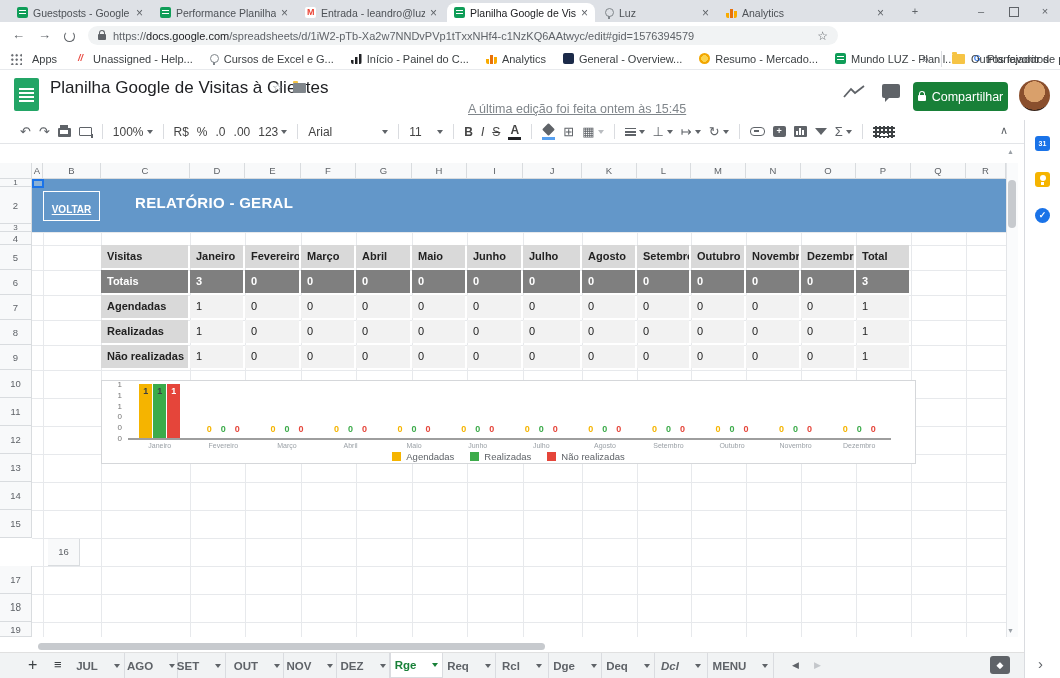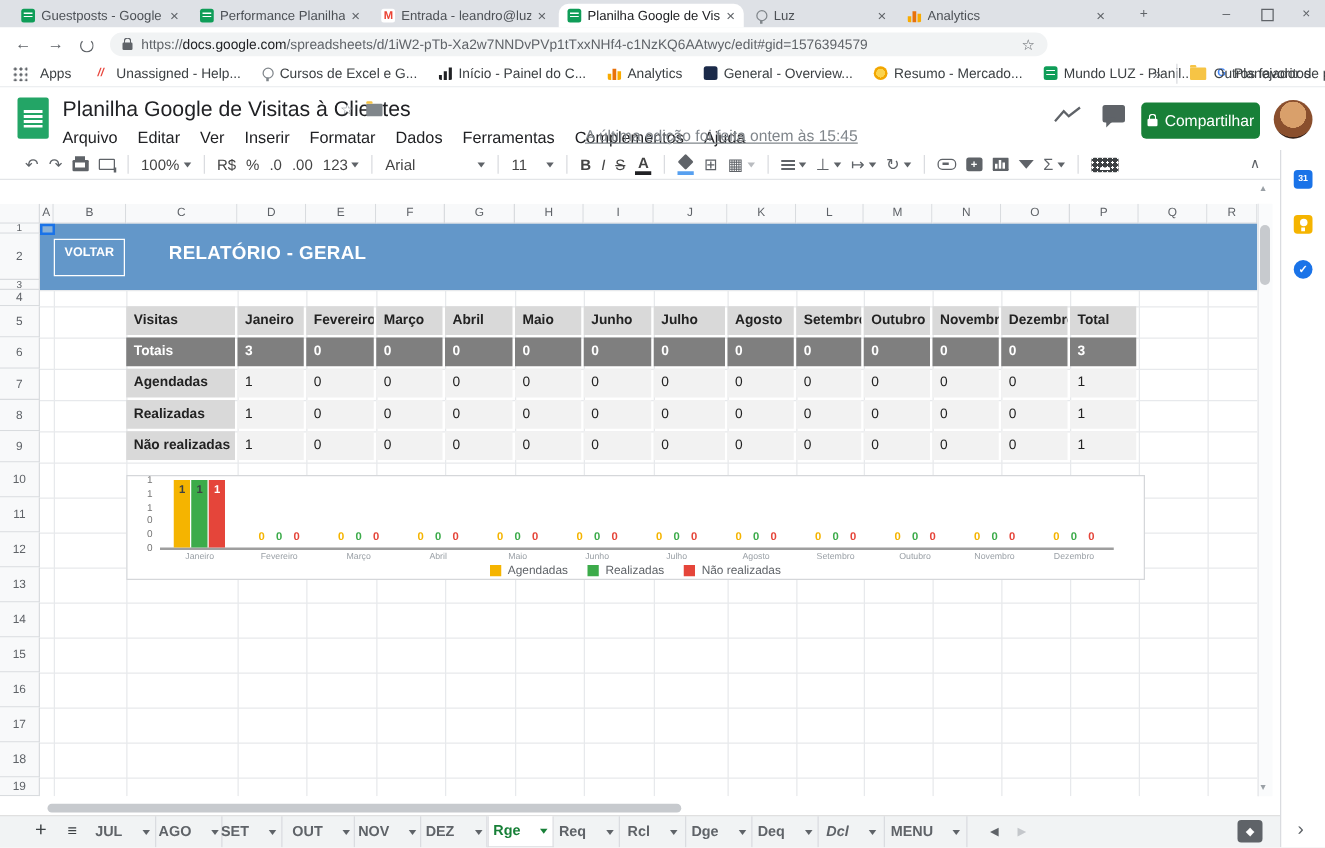--- a/index.html
+++ b/index.html
@@ -126,21 +126,21 @@
   .chead{position:absolute;top:0;height:16px;background:#f8f9fa;border-right:1px solid #d9dcdf;border-bottom:1px solid #d9dcdf;
          box-sizing:border-box;font-size:9.5px;color:#5f6368;text-align:center;line-height:16px}
   .corner{position:absolute;left:0;top:0;width:32px;height:16px;background:#f8f9fa;border-right:1px solid #d9dcdf;border-bottom:1px solid #d9dcdf;box-sizing:border-box}
   .rhead{position:absolute;left:0;width:32px;background:#f8f9fa;border-right:1px solid #d9dcdf;border-bottom:1px solid #d9dcdf;
          box-sizing:border-box;font-size:9.5px;color:#5f6368;display:flex;align-items:center;justify-content:center;overflow:hidden}
   .gl-v{position:absolute;width:1px;background:#e7e9ec}
   .gl-h{position:absolute;height:1px;background:#e7e9ec}
   .banner{position:absolute;left:32px;top:16px;width:974px;height:53px}
   .a1sel{position:absolute;left:32px;top:16px;width:12px;height:9px;border:2px solid #1a73e8;box-sizing:border-box;background:rgba(255,255,255,.25)}
   .voltar{position:absolute;left:43px;top:28px;width:57px;height:30px;border:1px solid #fff;box-sizing:border-box;
-          color:#fff;font-size:10px;font-weight:bold;display:flex;align-items:flex-end;justify-content:center;padding-bottom:12px}
+          color:#fff;font-size:10px;font-weight:bold;text-decoration:underline;display:flex;align-items:flex-end;justify-content:center;padding-bottom:5px}
   .bantitle{position:absolute;left:135px;top:31px;color:#fff;font-size:15px;font-weight:bold;letter-spacing:.3px}
   .tcell{position:absolute;height:23px;box-sizing:border-box;font-size:11px;line-height:23px;padding-left:6px;overflow:hidden;white-space:nowrap}
   .vscroll{position:absolute;left:1006px;top:163px;width:12px;height:474px;background:#fafbfc;border-left:1px solid #e3e5e8;box-sizing:border-box}
   .vthumb{position:absolute;left:1008px;top:180px;width:8px;height:48px;background:#c7cace;border-radius:4px}
   .varr{position:absolute;left:1007px;font-size:7px;color:#9aa0a6}
   .hscroll{position:absolute;left:38px;top:643px;width:507px;height:7px;background:#c7cace;border-radius:4px}
 
   
   .chartbox{position:absolute;left:101px;top:217px;width:815px;height:84px;background:#fff;border:1px solid #d5d7da;box-sizing:border-box}
   .cb-ylab{position:absolute;font-size:8px;color:#757575;width:16px;text-align:right;transform:translateY(-50%)}
@@ -276,31 +276,20 @@
       <span class="folder"></span>
       <span>Outros favoritos</span>
     </div>
   </div>
 
   <div class="docshdr">
     <div class="slogo"></div>
     <div class="doctitle">Planilha Google de Visitas à Clientes</div>
     <div class="t-star">☆</div>
     <div class="t-folder folder" style="background:#80868b"></div>
-    <div class="menurow" id="menus-c">
-        <div>Arquivo</div>
-        <div>Editar</div>
-        <div>Ver</div>
-        <div>Inserir</div>
-        <div>Formatar</div>
-        <div>Dados</div>
-        <div>Ferramentas</div>
-        <div>Complementos</div>
-        <div>Ajuda</div>
-      </div>
     <div class="lastedit">A última edição foi feita ontem às 15:45</div>
     <svg class="spark" width="24" height="16">
       <path d="M1 13 L8 5 L12 9 L21 2" stroke="#5f6368" stroke-width="1.8" fill="none"></path>
     </svg>
     <div class="ic-cmt"></div>
     <div class="sharebtn">
       <span class="lock w"></span>
       <span>Compartilhar</span>
     </div>
     <div class="hdr-avatar avatar"></div>
@@ -416,21 +405,21 @@
       <div class="rhead" style="top: 107px; height: 25px; font-size: 9.5px;">6</div>
       <div class="rhead" style="top: 132px; height: 25px; font-size: 9.5px;">7</div>
       <div class="rhead" style="top: 157px; height: 25px; font-size: 9.5px;">8</div>
       <div class="rhead" style="top: 182px; height: 25px; font-size: 9.5px;">9</div>
       <div class="rhead" style="top: 207px; height: 28px; font-size: 9.5px;">10</div>
       <div class="rhead" style="top: 235px; height: 28px; font-size: 9.5px;">11</div>
       <div class="rhead" style="top: 263px; height: 28px; font-size: 9.5px;">12</div>
       <div class="rhead" style="top: 291px; height: 28px; font-size: 9.5px;">13</div>
       <div class="rhead" style="top: 319px; height: 28px; font-size: 9.5px;">14</div>
       <div class="rhead" style="top: 347px; height: 28px; font-size: 9.5px;">15</div>
-      <div class="rhead" style="top: 375px; height: 28px; font-size: 9.5px;">16</div>
+      <div class="rhead" style="top: 375px; height: 28px; font-size: 9.5px; margin-left: 48px;">16</div>
       <div class="rhead" style="top: 403px; height: 28px; font-size: 9.5px;">17</div>
       <div class="rhead" style="top: 431px; height: 28px; font-size: 10px;">18</div>
       <div class="rhead" style="top: 459px; height: 15px; font-size: 9.5px;">19</div>
       <div class="gl-v" style="left: 43px; top: 16px; height: 458px;"></div>
       <div class="gl-v" style="left: 101px; top: 16px; height: 458px;"></div>
       <div class="gl-v" style="left: 190px; top: 16px; height: 458px;"></div>
       <div class="gl-v" style="left: 245px; top: 16px; height: 458px;"></div>
       <div class="gl-v" style="left: 301px; top: 16px; height: 458px;"></div>
       <div class="gl-v" style="left: 356px; top: 16px; height: 458px;"></div>
       <div class="gl-v" style="left: 412px; top: 16px; height: 458px;"></div>

